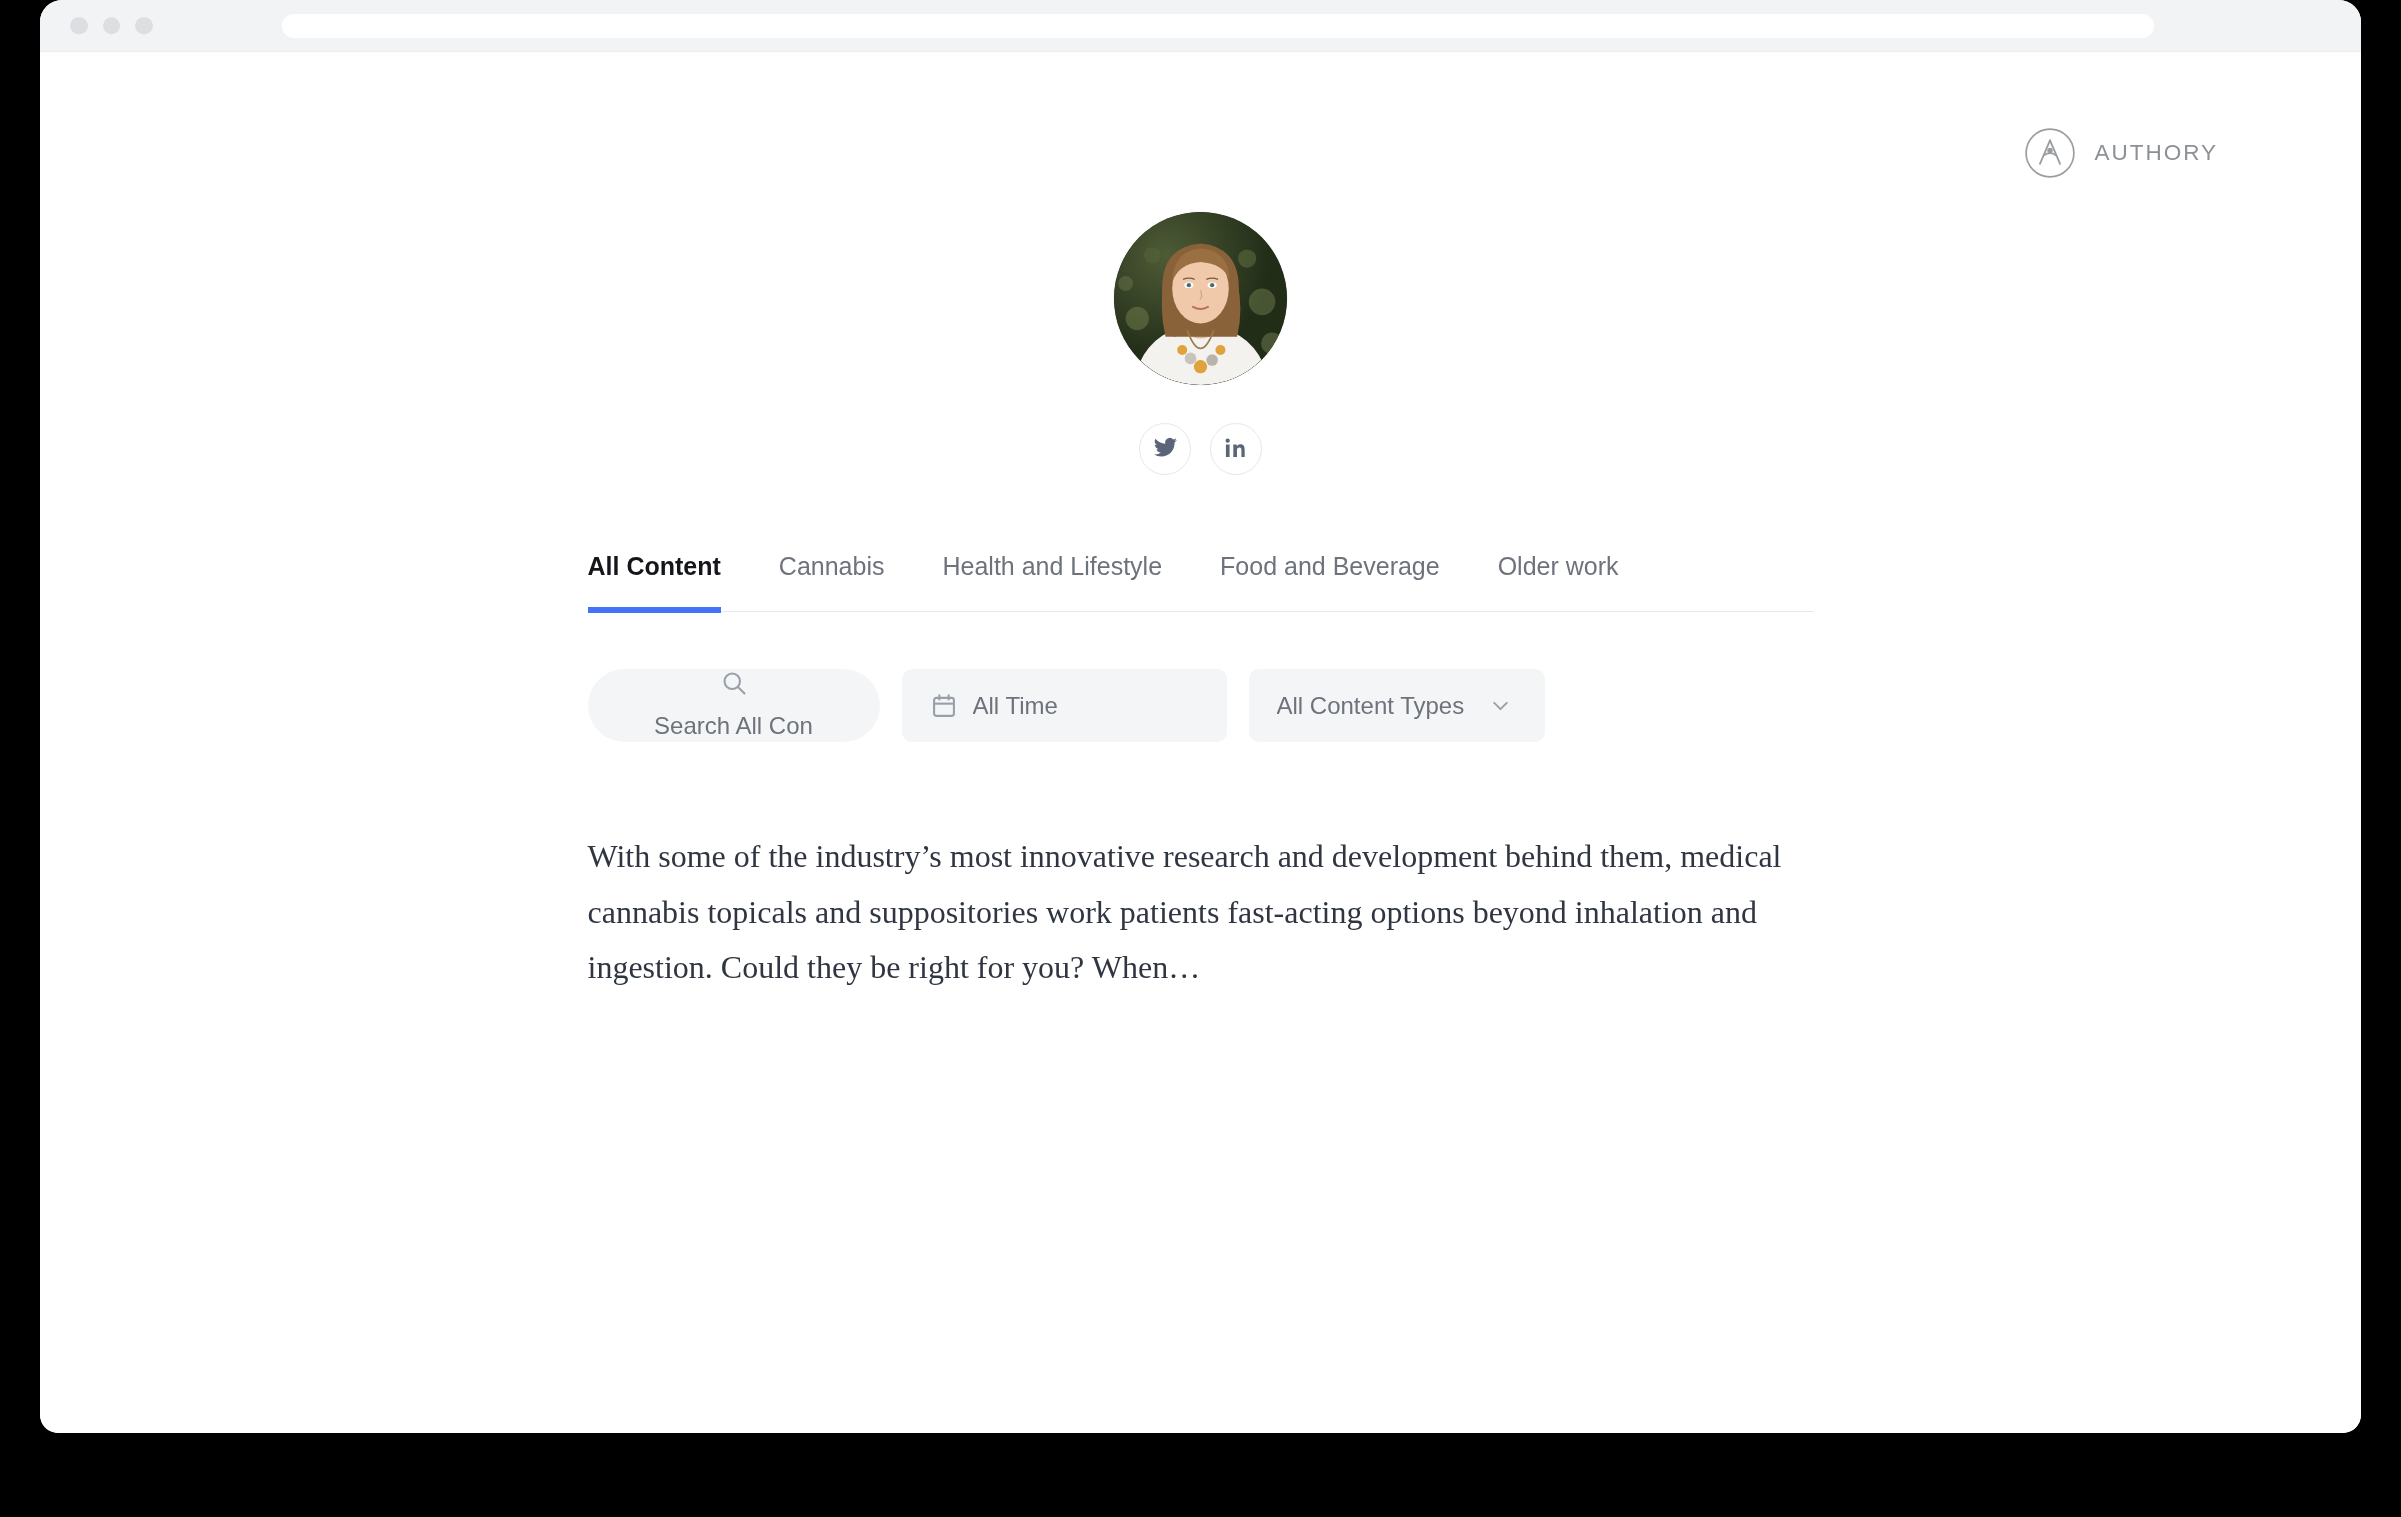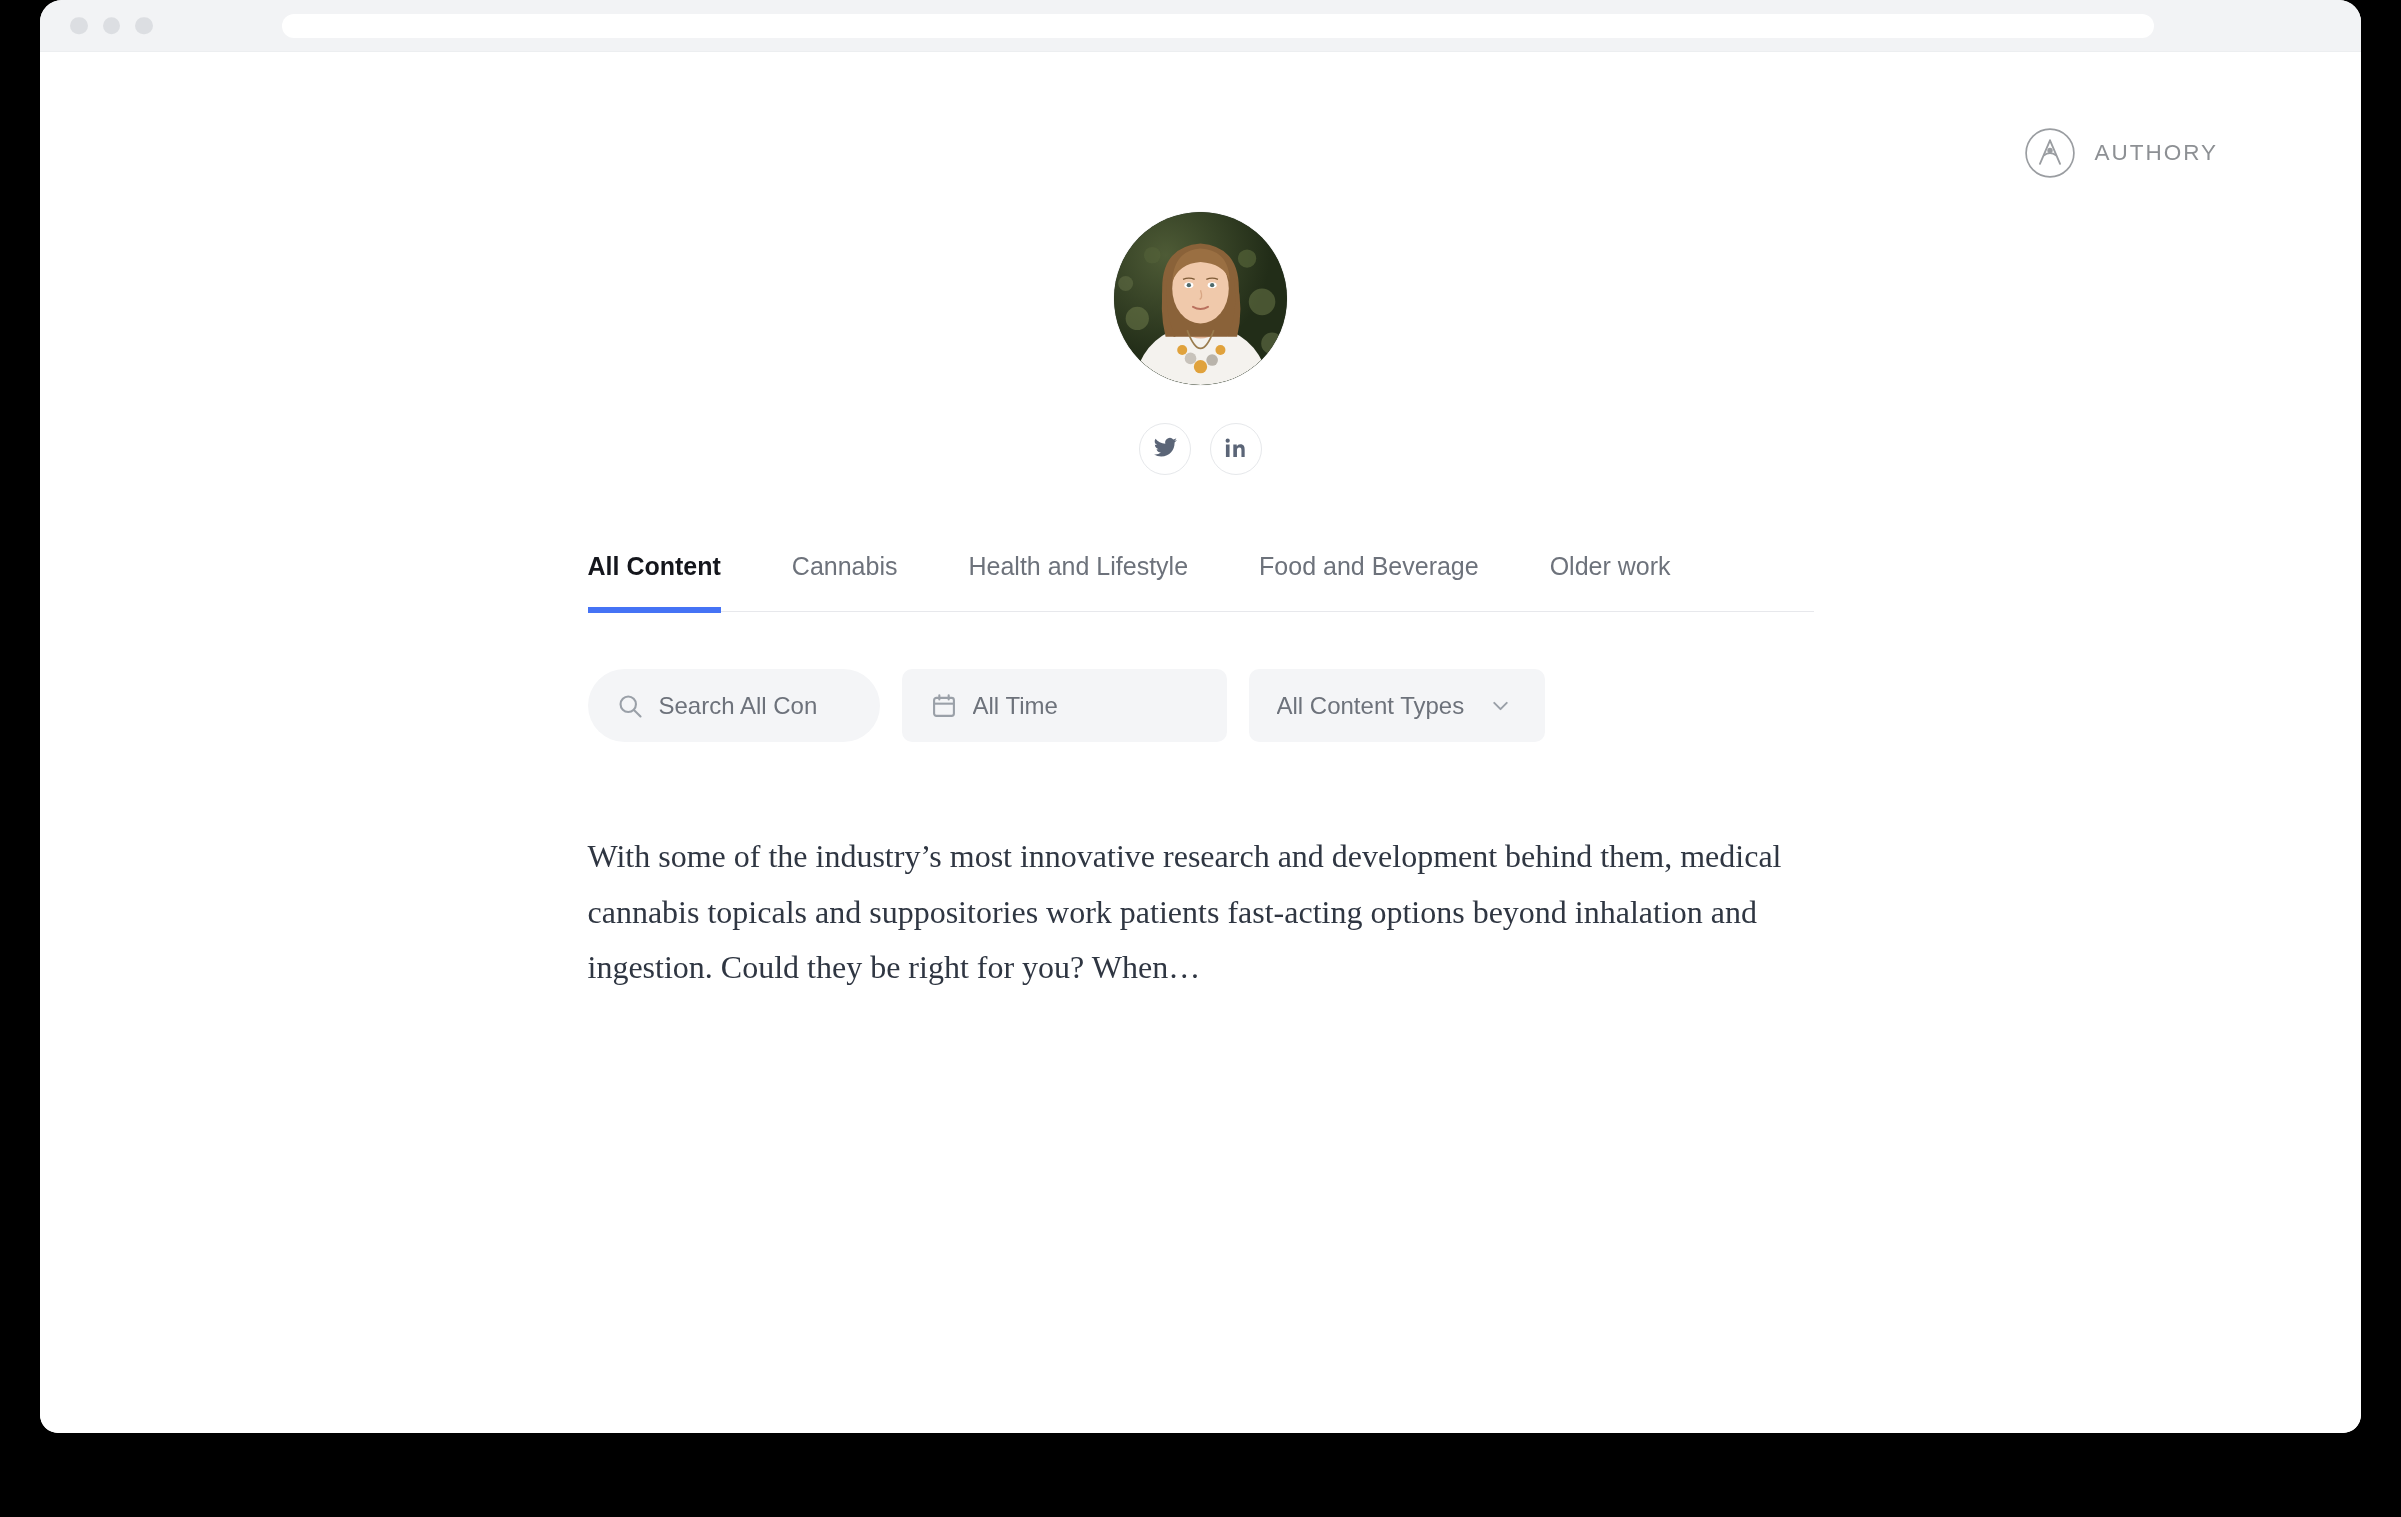--- a/index.html
+++ b/index.html
@@ -142,21 +142,21 @@
 
   
   .content {
     width: 1226px;
     margin: 0 auto;
     margin-top: 77px;
   }
 
   .tabs {
     display: flex;
-    gap: 13px;
+    gap: 0;
     border-bottom: 1.7px solid #e7e8ec;
     position: relative;
   }
   .tab {
     font-size: 25px;
     color: #6d727b;
     padding: 0 0 30px 0;
     margin-right: 58px;
     position: relative;
     white-space: nowrap;
@@ -189,20 +189,21 @@
     align-items: center;
     gap: 15px;
     color: #6d727b;
     font-size: 24px;
     padding: 0 28px;
     position: relative;
   }
   .filter.search {
     width: 292px;
     border-radius: 37px;
+    flex-direction: column;
   }
   .filter.typed {
     border-radius: 10px;
   }
   .filter.type { width: 296px; }
   .filter.time { width: 325px; }
   .filter.sources { width: 325px; }
 
   .filter .label {
     overflow: hidden;

